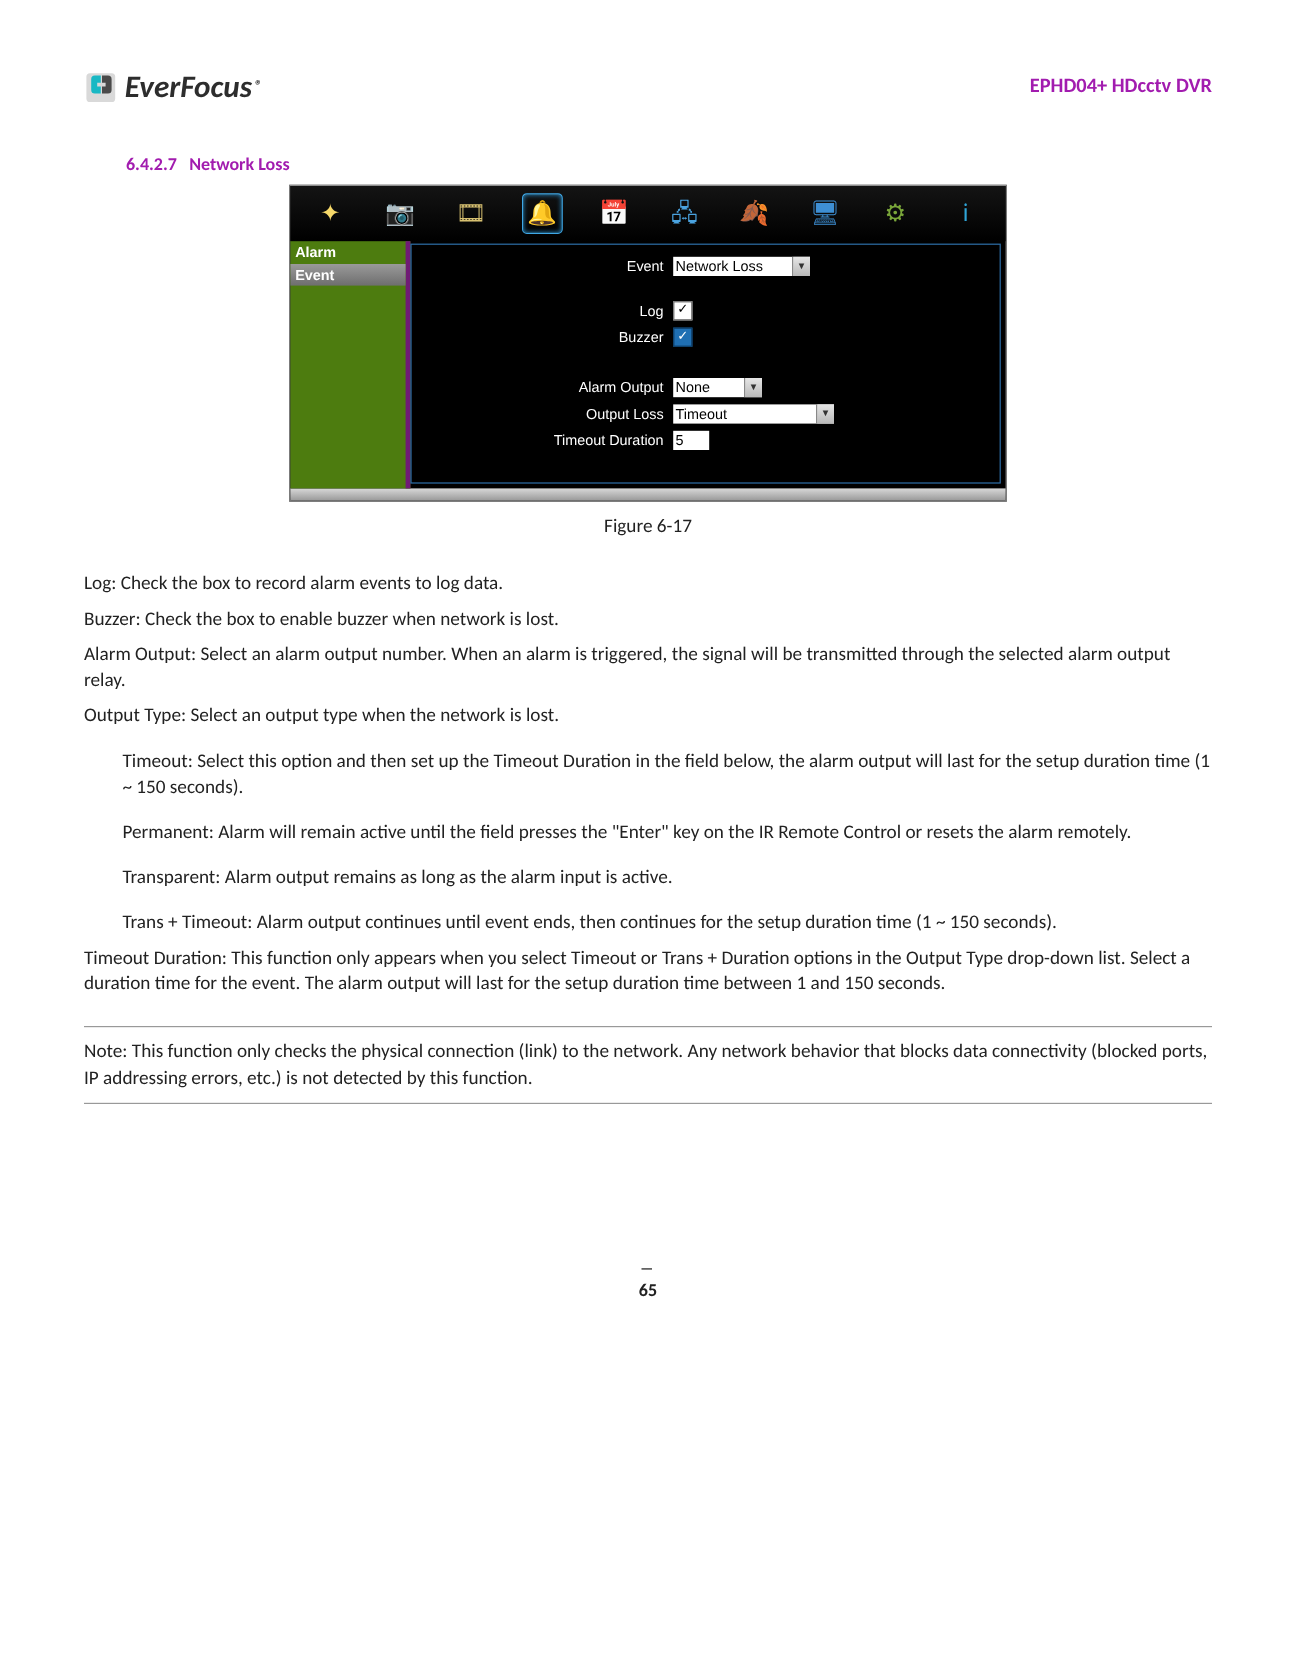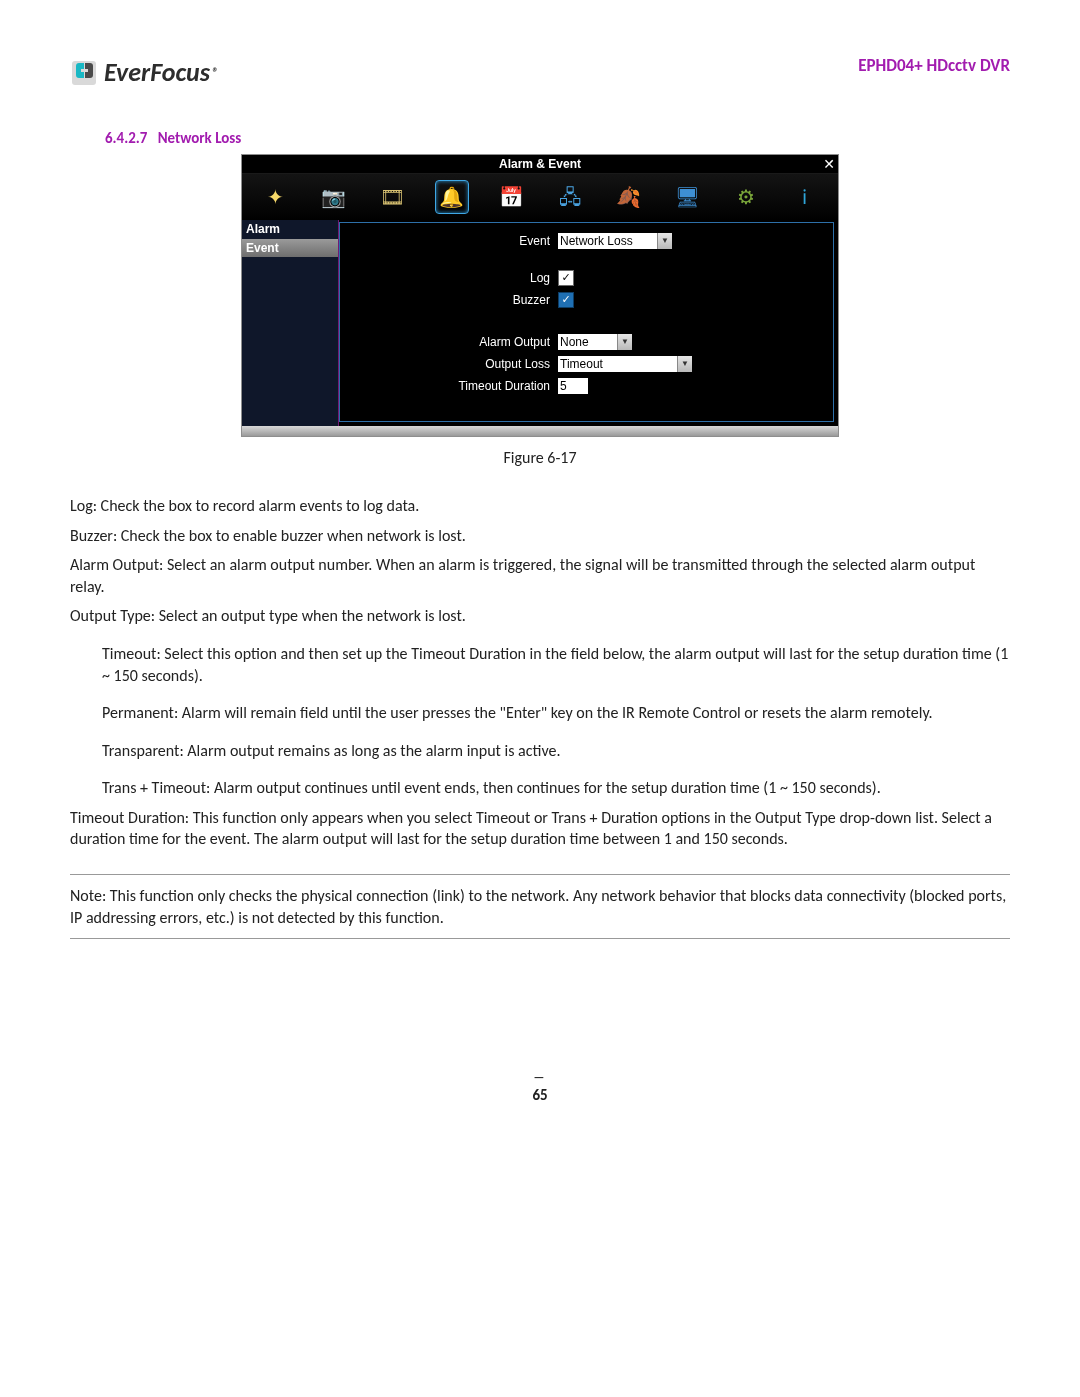--- a/index.html
+++ b/index.html
@@ -9,20 +9,21 @@
     background: #fff;
     margin: 0;
     padding: 55px 70px 40px 70px;
     width: 1080px;
     box-sizing: border-box;
     line-height: 1.35;
   }
   .header {
     display: flex;
     justify-content: space-between;
+    align-items: center;
     margin-bottom: 38px;
   }
   .logo {
     display: flex;
     align-items: center;
     font-style: italic;
     font-weight: bold;
     font-size: 26px;
     color: #2d2d2d;
   }
@@ -96,22 +97,22 @@
   .tb-icon.selected {
     border: 1px solid #3fa8e6;
     box-shadow: 0 0 4px #2a8fcc inset;
   }
   .shot-body {
     display: flex;
     height: 206px;
   }
   .shot-sidebar {
     width: 96px;
-    background: #0f172a;
-    border-right: 1px solid #701a75;
+    background: #4d7c0f;
+    border-right: 4px solid #701a75;
     padding-top: 0;
   }
   .sb-item {
     font-weight: bold;
     font-size: 12px;
     color: #fff;
     padding: 1px 4px 1px 4px;
     cursor: pointer;
   }
   .sb-item.selected {
@@ -235,24 +236,20 @@
   <div class="product-title">EPHD04+  HDcctv DVR</div>
 </div>
 
 <div class="section-heading">
   <span>6.4.2.7</span>&nbsp;&nbsp;
   <span>Network Loss</span>
 </div>
 
 <div class="shot-wrap">
 <div class="shot">
-  <div class="shot-titlebar">
-    <div class="shot-title">Alarm &amp; Event</div>
-    <div class="shot-close">✕</div>
-  </div>
   <div class="shot-toolbar">
     <div class="tb-icon" style="color:#f7d96a">✦</div>
     <div class="tb-icon" style="color:#bdbdbd">📷</div>
     <div class="tb-icon" style="color:#d7c071">🎞</div>
     <div class="tb-icon selected" style="color:#f6c33c">🔔</div>
     <div class="tb-icon" style="color:#5bb85b">📅</div>
     <div class="tb-icon" style="color:#4aa3e0">🖧</div>
     <div class="tb-icon" style="color:#c9863a">🍂</div>
     <div class="tb-icon" style="color:#3e8fd4">🖥</div>
     <div class="tb-icon" style="color:#7aa63a">⚙</div>
@@ -319,21 +316,21 @@
   <span class="bold">Alarm Output:</span><span> Select an alarm output number. When an alarm is triggered, the signal will be transmitted through the selected alarm output relay.</span>
 </p>
 <p class="para">
   <span class="bold">Output Type:</span><span> Select an output type when the network is lost.</span>
 </p>
 
 <p class="indent1">
   <span class="underline">Timeout:</span><span> Select this option and then set up the Timeout Duration in the field below, the alarm output will last for the setup duration time (1 ~ 150 seconds).</span>
 </p>
 <p class="indent1">
-  <span class="underline">Permanent:</span><span> Alarm will remain field until the user presses the "Enter" key on the IR Remote Control or resets the alarm remotely.</span>
+  <span class="underline">Permanent:</span><span> Alarm will remain active until the field presses the "Enter" key on the IR Remote Control or resets the alarm remotely.</span>
 </p>
 <p class="indent1">
   <span class="underline">Transparent:</span><span> Alarm output remains as long as the alarm input is active.</span>
 </p>
 <p class="indent1">
   <span class="underline">Trans + Timeout:</span><span> Alarm output continues until event ends, then continues for the setup duration time (1 ~ 150 seconds).</span>
 </p>
 
 <p class="para">
   <span class="bold">Timeout Duration:</span><span> This function only appears when you select </span><span class="bold">Timeout</span><span> or </span><span class="bold">Trans + Duration</span><span> options in the Output Type drop-down list. Select a duration time for the event. The alarm output will last for the setup duration time between 1 and 150 seconds.</span>

